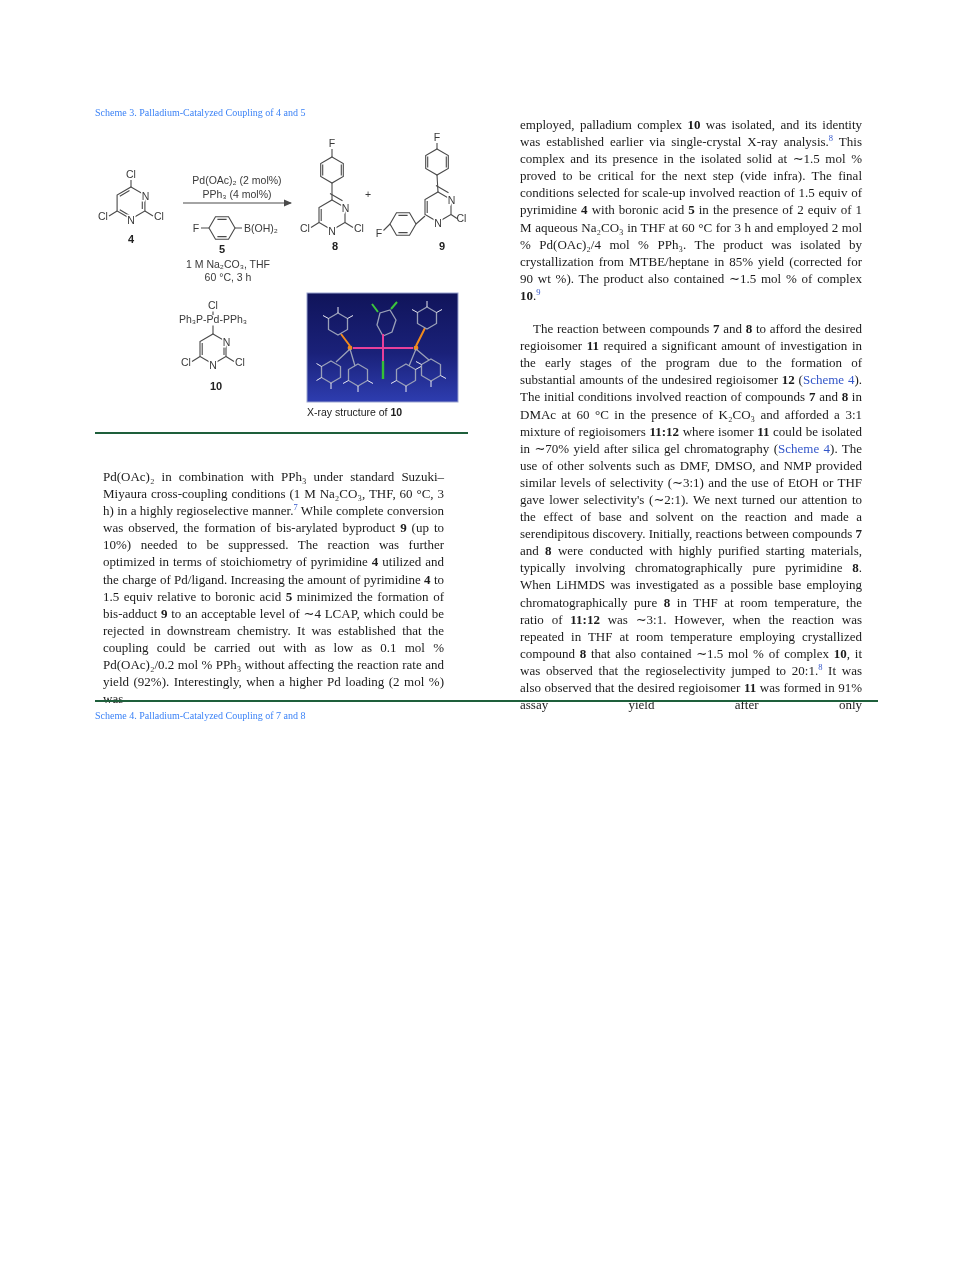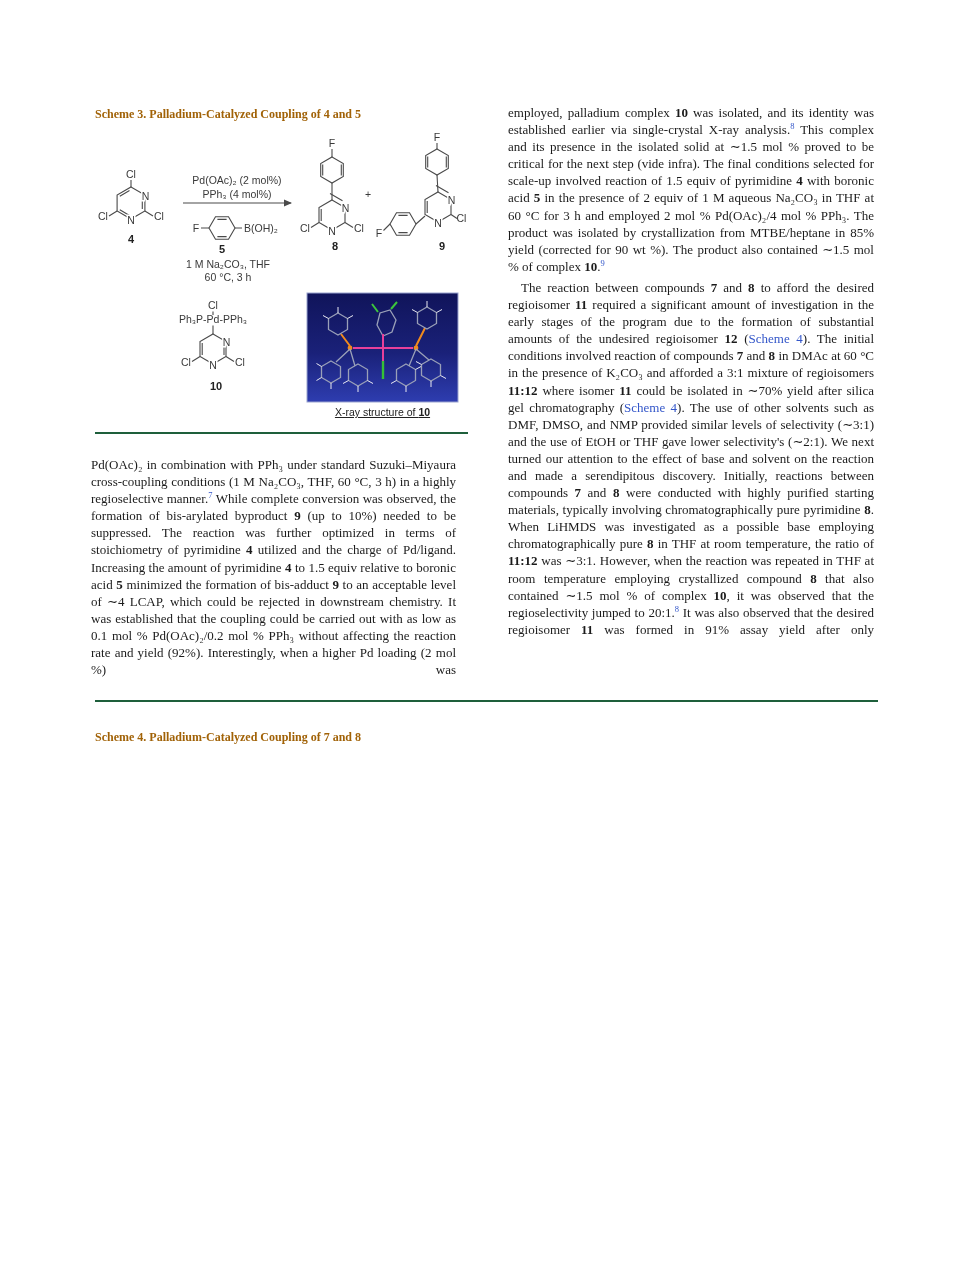--- a/index.html
+++ b/index.html
@@ -1,36 +1,36 @@
 <!DOCTYPE html>
 <html style="--rule-green: #1e5f3b; --link-blue: #3356c9;"><head>
 <meta charset="utf-8">
 <style>
   html,body{margin:0;padding:0;background:#ffffff;}
   .page{position:relative;width:972px;height:1273px;background:#ffffff;overflow:hidden;
         font-family:"Liberation Serif","DejaVu Serif",serif;color:#1b1b1b;}
-  .scheme-title{position:absolute;font-weight:bold;font-size:12px;color:#a16207;
+  .scheme-title{position:absolute;font-weight:normal;font-size:10px;color:#3b82f6;
         font-family:"Liberation Serif","DejaVu Serif",serif;white-space:nowrap;}
   #scheme3-title{left:95px;top:107px;}
-  #scheme4-title{left:95px;top:710px;margin-top:20px;}
+  #scheme4-title{left:95px;top:710px;}
   .rule{position:absolute;height:2px;background:var(--rule-green,#1e5f3b);}
   #rule1{left:95px;top:432px;width:373px;}
   #rule2{left:95px;top:700px;width:783px;}
   .col{position:absolute;text-align:justify;font-size:13px;line-height:17.1px;}
   #col-left{left:87px;top:452px;width:373px;}
   #col-right{left:504px;top:100px;width:374px;}
-  .col p{margin:4px;padding:0;font-family:Liberation Serif, serif;}
+  .col p{margin:16px;padding:0;font-family:Liberation Serif, serif;}
   .col p.cont{text-align-last:justify;}
   .col p.indent{text-indent:13px;}
   .seg-b{font-weight:bold;}
   .seg-link{color:var(--link-blue,#3356c9);}
   sup.seg-sup{color:var(--link-blue,#3356c9);font-size:8.5px;line-height:0;vertical-align:super;}
   #scheme3-art{position:absolute;left:95px;top:128px;}
-  #xray-caption{position:absolute;left:307px;top:406px;width:151px;text-align:center;
-        font-family:"Liberation Sans","DejaVu Sans",sans-serif;font-size:10.5px;color:#222;text-decoration:underline;}
+  #xray-caption{position:absolute;left:307px;top:406px;width:151px;
+        font-family:"Liberation Sans","DejaVu Sans",sans-serif;font-size:10.5px;color:#222;}
   
   .bond{stroke:#4a4a4a;stroke-width:1.1;fill:none;}
   .atom{font-family:"Liberation Sans","DejaVu Sans",sans-serif;font-size:10.5px;fill:#3a3a3a;}
   .halo{paint-order:stroke;stroke:#ffffff;stroke-width:3px;}
   .cond{font-family:"Liberation Sans","DejaVu Sans",sans-serif;font-size:10.5px;fill:#3a3a3a;}
   .num{font-family:"Liberation Sans","DejaVu Sans",sans-serif;font-size:11px;font-weight:bold;fill:#222;}
   .xr{stroke:#9aa0b8;stroke-width:1.3;fill:none;}
   .xp{stroke:#e8409a;stroke-width:2;fill:none;}
   .xg{stroke:#35c135;stroke-width:2.4;fill:none;}
   .xg2{stroke:#3cc53c;stroke-width:2;fill:none;}

